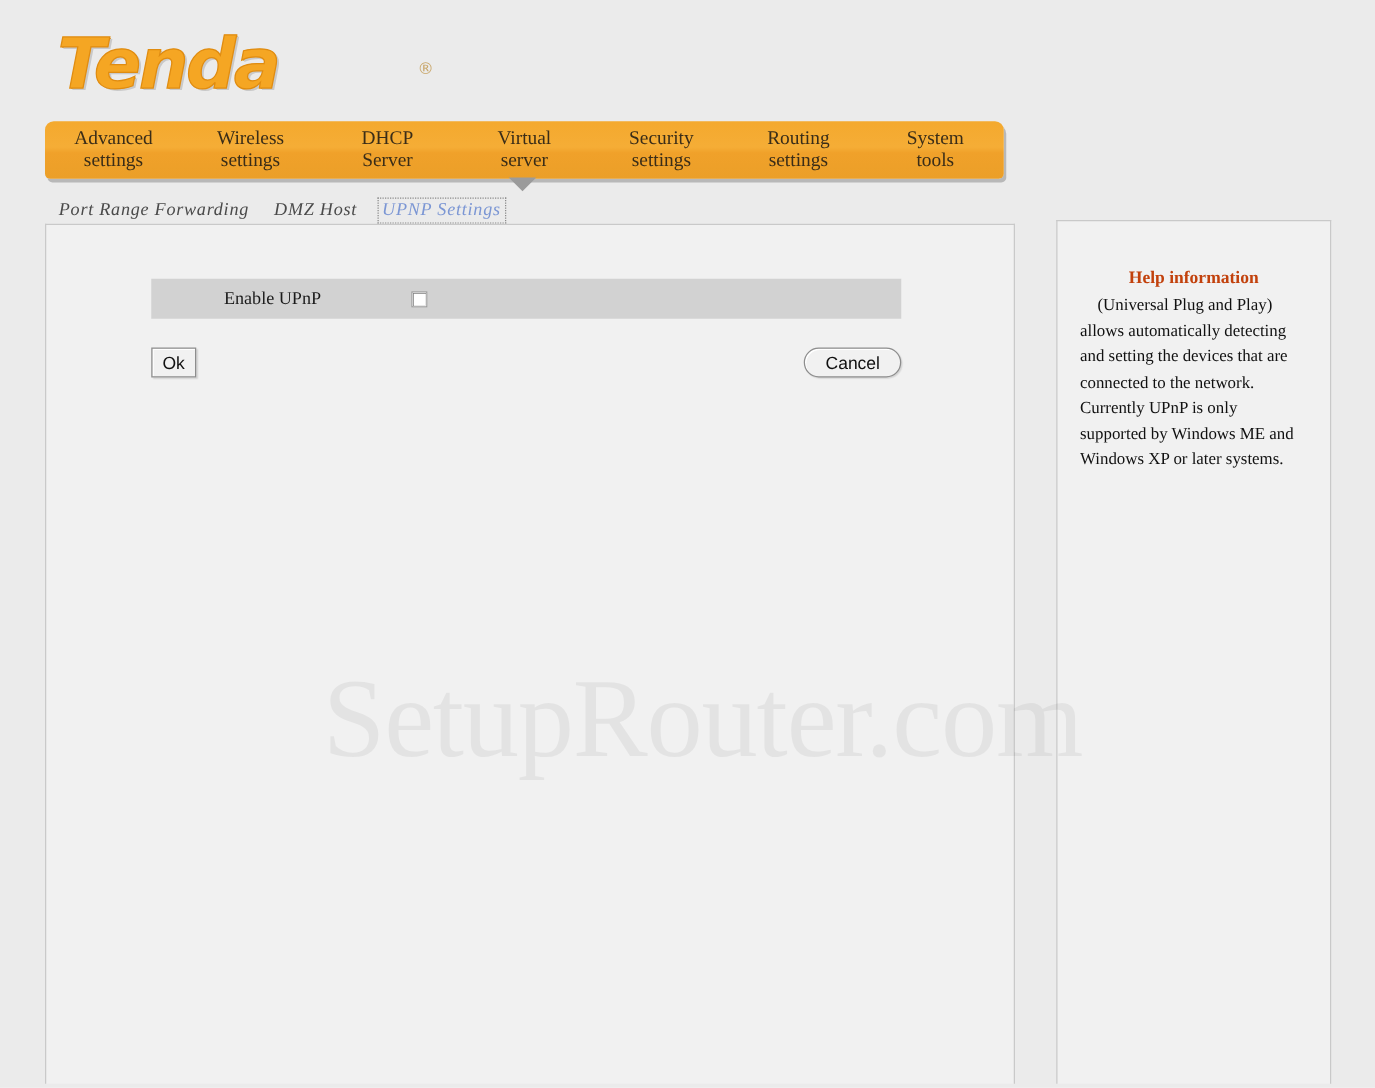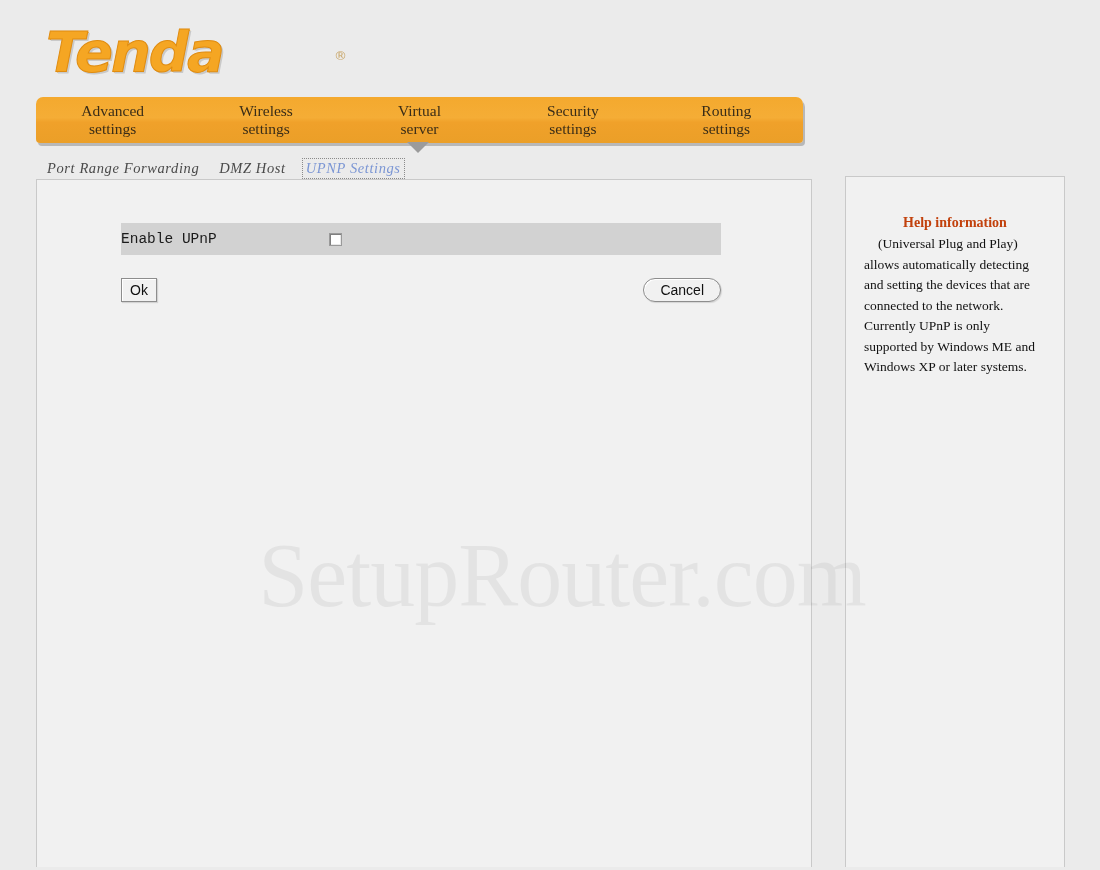--- a/index.html
+++ b/index.html
@@ -123,22 +123,22 @@
     left: 84px;
     top: 43px;
     width: 600px;
     height: 32px;
     background: #d2d2d2;
     display: flex;
     align-items: center;
   }
   #form-label {
     width: 208px;
-    text-align: left;
-    font-family: Liberation Mono, monospace;
+    text-align: center;
+    font-family: Liberation Serif, serif;
     font-size: 14.5px;
     color: #1a1a1a;
     padding-right: 14px;
     box-sizing: border-box;
   }
   #enable-upnp-checkbox {
     width: 13px;
     height: 13px;
     background: #ffffff;
     border: 1px solid #9a9a9a;
@@ -225,30 +225,38 @@
 <div id="main-nav">
   <div class="nav-item">
     <span class="l1">Advanced</span>
     <span class="l2">settings</span>
   </div>
   <div class="nav-item">
     <span class="l1">Wireless</span>
     <span class="l2">settings</span>
   </div>
   <div class="nav-item">
+    <span class="l1">DHCP</span>
+    <span class="l2">Server</span>
+  </div>
+  <div class="nav-item">
     <span class="l1">Virtual</span>
     <span class="l2">server</span>
   </div>
   <div class="nav-item">
     <span class="l1">Security</span>
     <span class="l2">settings</span>
   </div>
   <div class="nav-item">
     <span class="l1">Routing</span>
     <span class="l2">settings</span>
+  </div>
+  <div class="nav-item">
+    <span class="l1">System</span>
+    <span class="l2">tools</span>
   </div>
 </div>
 <div id="nav-arrow"></div>
 
 <div id="sub-nav">
   <span class="subnav-item">Port Range Forwarding</span>
   <span class="subnav-item">DMZ Host</span>
   <span class="subnav-item active">UPNP Settings</span>
 </div>
 

